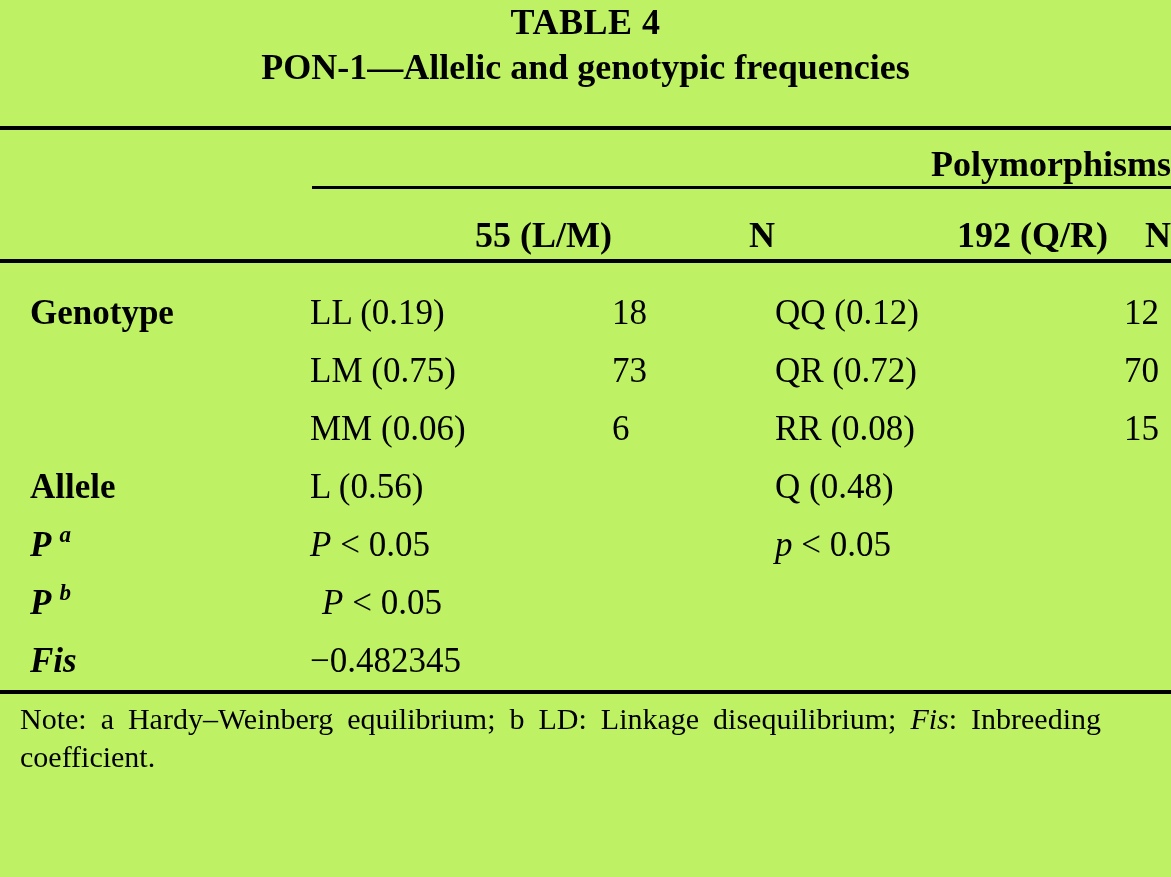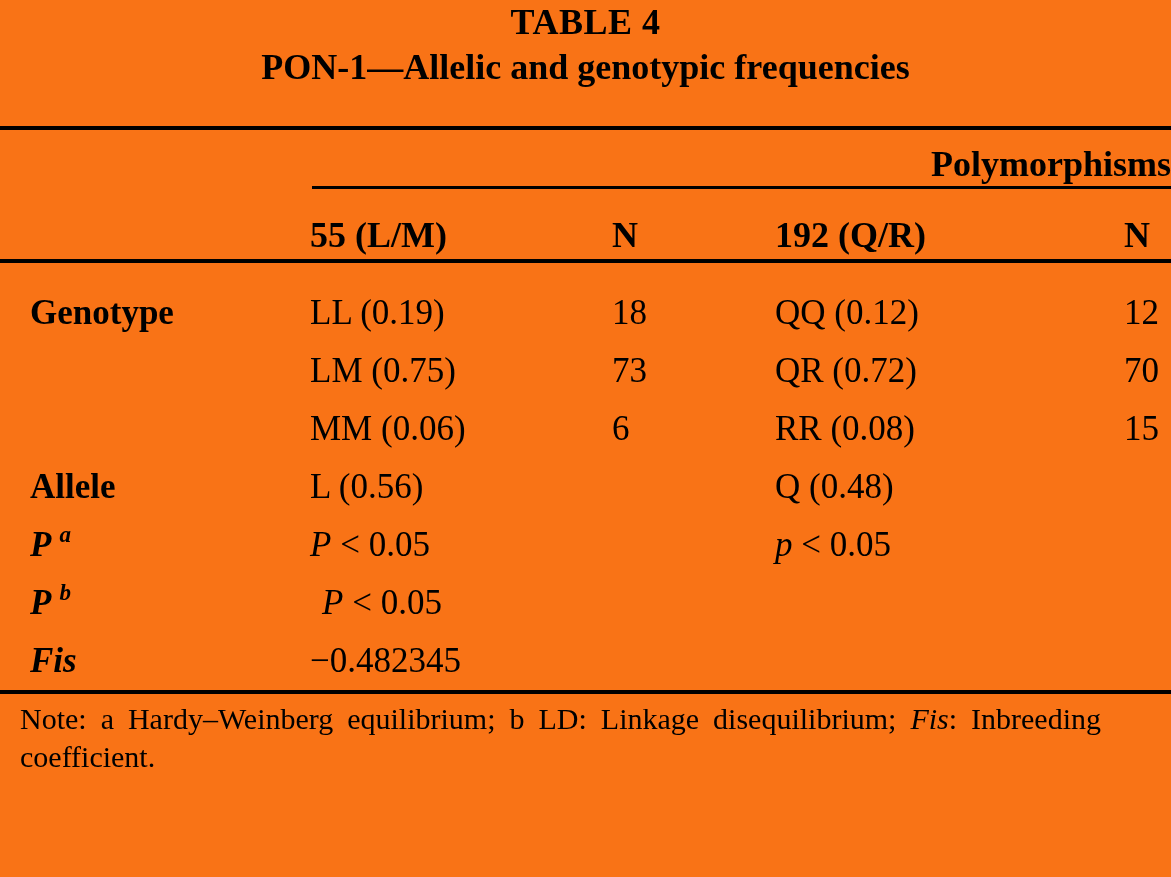--- a/index.html
+++ b/index.html
@@ -4,21 +4,21 @@
 <style>
   html, body {
     margin: 0;
     padding: 0;
     background: #ffffff;
   }
   .page {
     position: relative;
     width: 1171px;
     height: 877px;
-    background: #f97316;
+    background: #bef264;
     color: #000000;
     font-family: "Liberation Serif", "DejaVu Serif", serif;
     overflow: hidden;
   }
   .table-label {
     margin-top: 0;
     font-size: 36px;
     font-weight: bold;
     line-height: 44px;
     text-align: center;
@@ -50,20 +50,21 @@
     line-height: 44px;
     text-align: right;
   }
   .grid {
     display: grid;
     grid-template-columns: 310px 302px 163px 333px 1fr;
     width: 1171px;
   }
   .header-row {
     padding-top: 24px;
+    text-align: right;
   }
   .header-row .cell {
     font-size: 36px;
     font-weight: bold;
     line-height: 44px;
   }
   .body-rows {
     padding-top: 21px;
   }
   .row .cell {

